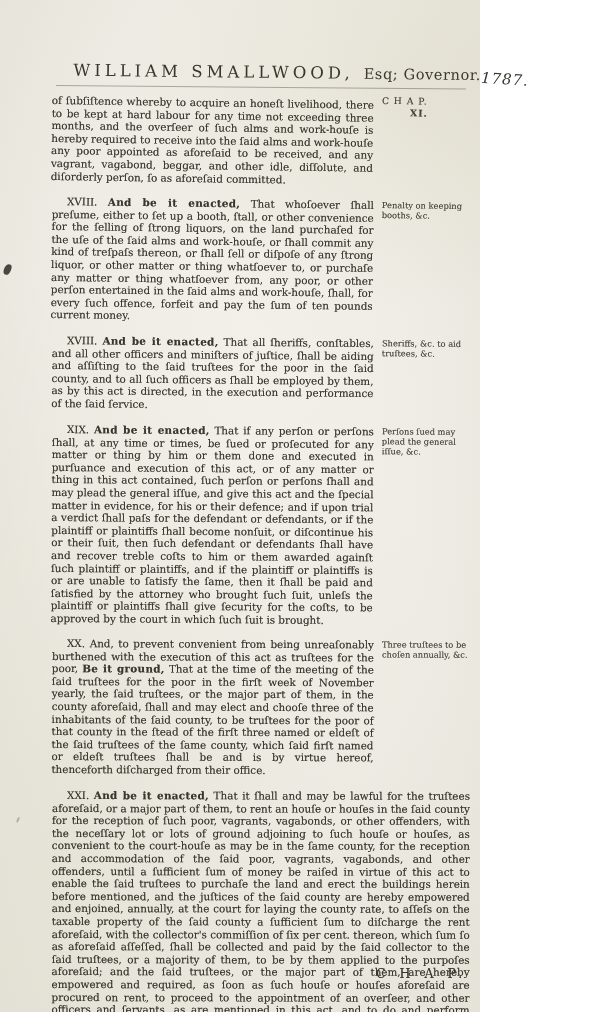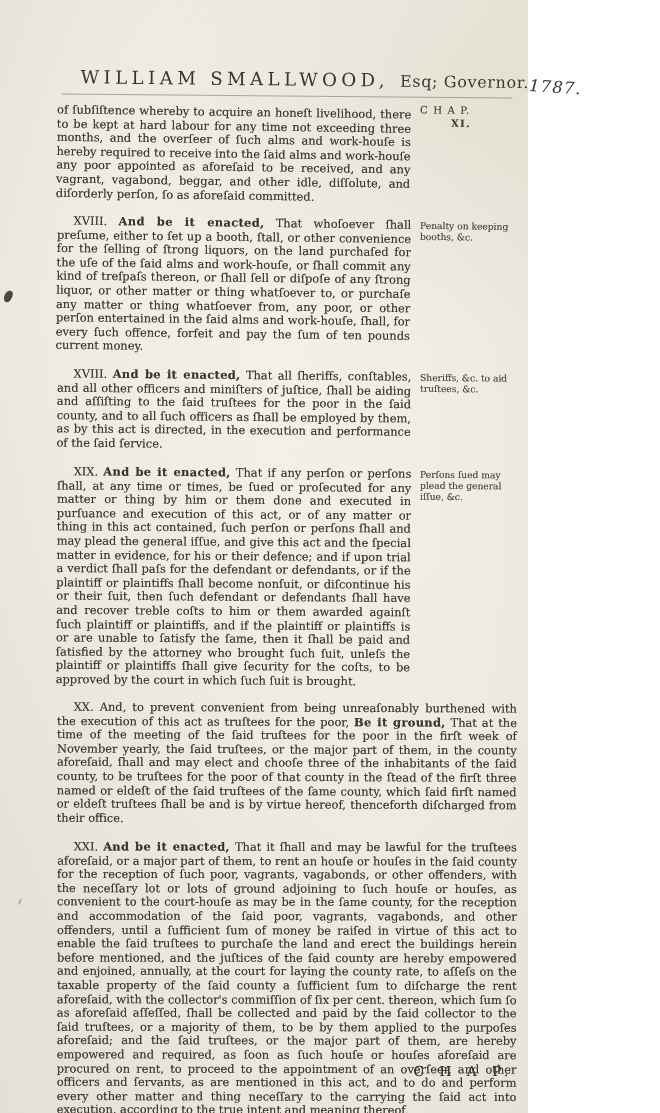--- a/index.html
+++ b/index.html
@@ -126,20 +126,21 @@
       <aside class="margin">Perſons ſued may plead the general iſſue, &amp;c.</aside>
     </div>
 
     <div class="row section">
       <p class="text">
         <span>XX.</span>
         <span>And, to prevent convenient from being unreaſonably burthened with the execution of this act as truſtees for the poor,</span>
         <span class="enacting">Be it ground,</span>
         <span>That at the time of the meeting of the ſaid truſtees for the poor in the firſt week of November yearly, the ſaid truſtees, or the major part of them, in the county aforeſaid, ſhall and may elect and chooſe three of the inhabitants of the ſaid county, to be truſtees for the poor of that county in the ſtead of the firſt three named or eldeſt of the ſaid truſtees of the ſame county, which ſaid firſt named or eldeſt truſtees ſhall be and is by virtue hereof, thenceforth diſcharged from their office.</span>
       </p>
+      <aside class="margin">Three truſtees to be choſen annually, &amp;c.</aside>
     </div>
 
     <div class="row section">
       <p class="text">
         <span>XXI.</span>
         <span></span>
         <span class="enacting">And be it enacted,</span>
         <span>That it ſhall and may be lawful for the truſtees aforeſaid, or a major part of them, to rent an houſe or houſes in the ſaid county for the reception of ſuch poor, vagrants, vagabonds, or other offenders, with the neceſſary lot or lots of ground adjoining to ſuch houſe or houſes, as convenient to the court-houſe as may be in the ſame county, for the reception and accommodation of the ſaid poor, vagrants, vagabonds, and other offenders, until a ſufficient ſum of money be raiſed in virtue of this act to enable the ſaid truſtees to purchaſe the land and erect the buildings herein before mentioned, and the juſtices of the ſaid county are hereby empowered and enjoined, annually, at the court for laying the county rate, to aſſeſs on the taxable property of the ſaid county a ſufficient ſum to diſcharge the rent aforeſaid, with the collector's commiſſion of ſix per cent. thereon, which ſum ſo as aforeſaid aſſeſſed, ſhall be collected and paid by the ſaid collector to the ſaid truſtees, or a majority of them, to be by them applied to the purpoſes aforeſaid; and the ſaid truſtees, or the major part of them, are hereby empowered and required, as ſoon as ſuch houſe or houſes aforeſaid are procured on rent, to proceed to the appointment of an overſeer, and other officers and ſervants, as are mentioned in this act, and to do and perform every other matter and thing neceſſary to the carrying the ſaid act into execution, according to the true intent and meaning thereof.</span>
       </p>
     </div>

